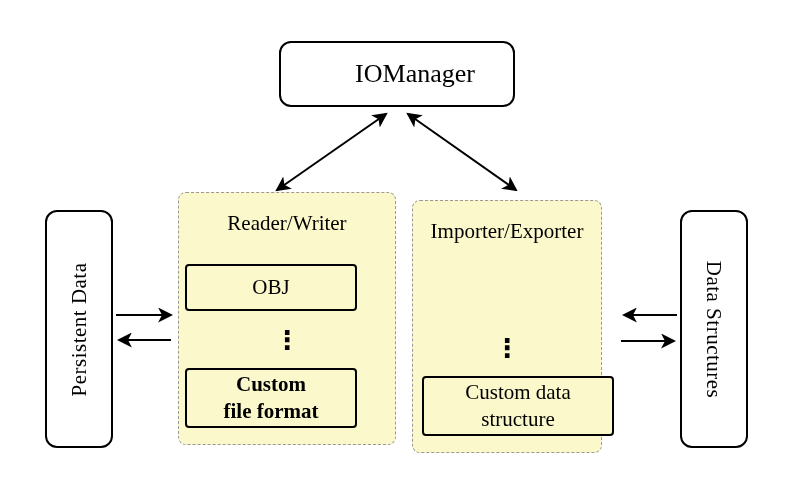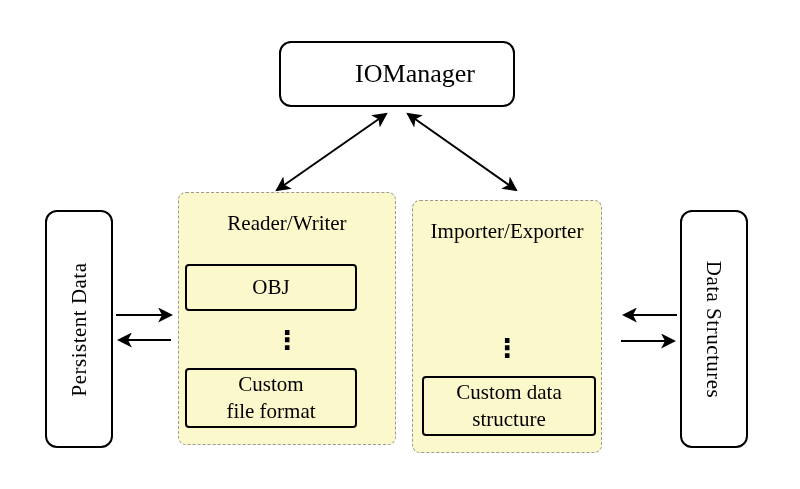--- a/index.html
+++ b/index.html
@@ -56,23 +56,23 @@
     box-sizing: border-box;
     display: flex;
     align-items: center;
     justify-content: center;
     text-align: center;
     font-size: 21px;
     line-height: 1.3;
     white-space: pre-line;
   }
   #panel-reader-writer .box-first { left: 6px;  top: 71px;  width: 172px; height: 47px; }
-  #panel-reader-writer .box-last  { left: 6px;  top: 175px; width: 172px; height: 60px; }
+  #panel-reader-writer .box-last  { left: 6px;  top: 175px; width: 172px; height: 60px; font-weight: bold; }
   #panel-importer-exporter .box-first { left: 9px; top: 72px;  width: 174px; height: 46px; }
-  #panel-importer-exporter .box-last  { left: 9px; top: 175px; width: 174px; height: 60px; }
+  #panel-importer-exporter .box-last  { left: 9px; top: 175px; width: 192px; height: 60px; }
   .dots {
     position: absolute;
     left: 0; right: 0;
     top: 124px;
     height: 46px;
     display: flex;
     align-items: center;
     justify-content: center;
     font-family: "DejaVu Sans", sans-serif;
     font-size: 26px;

